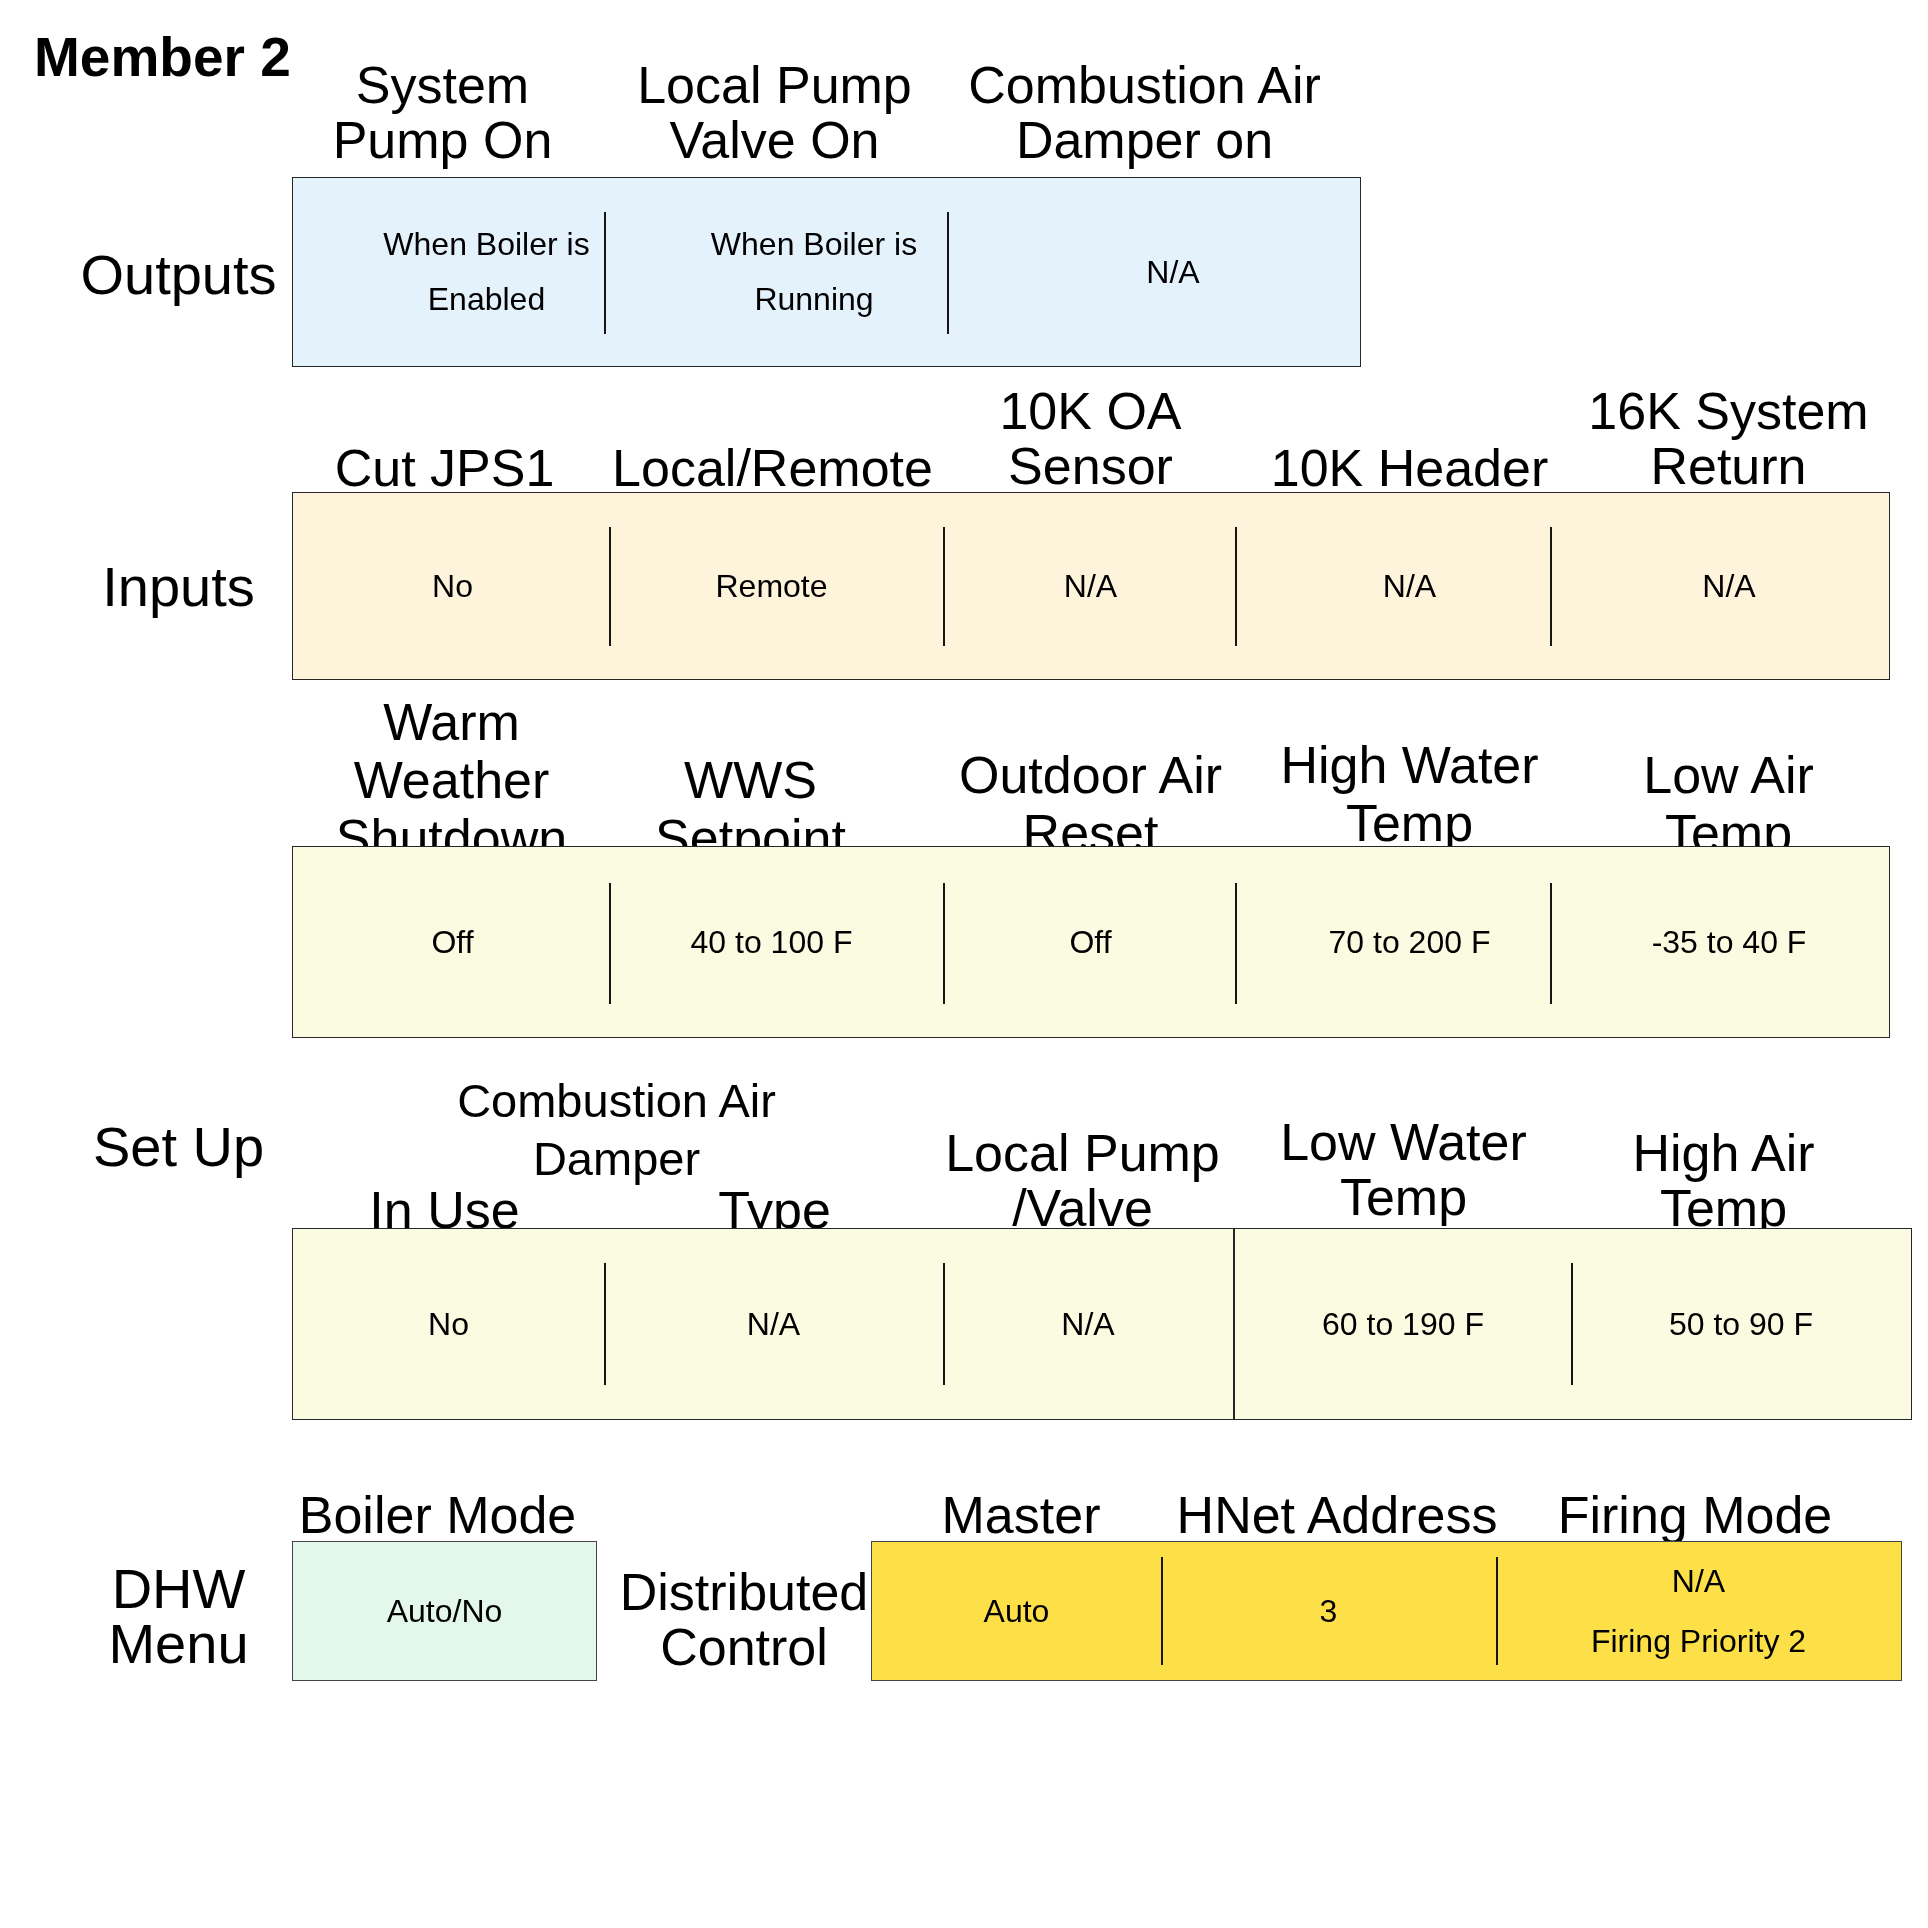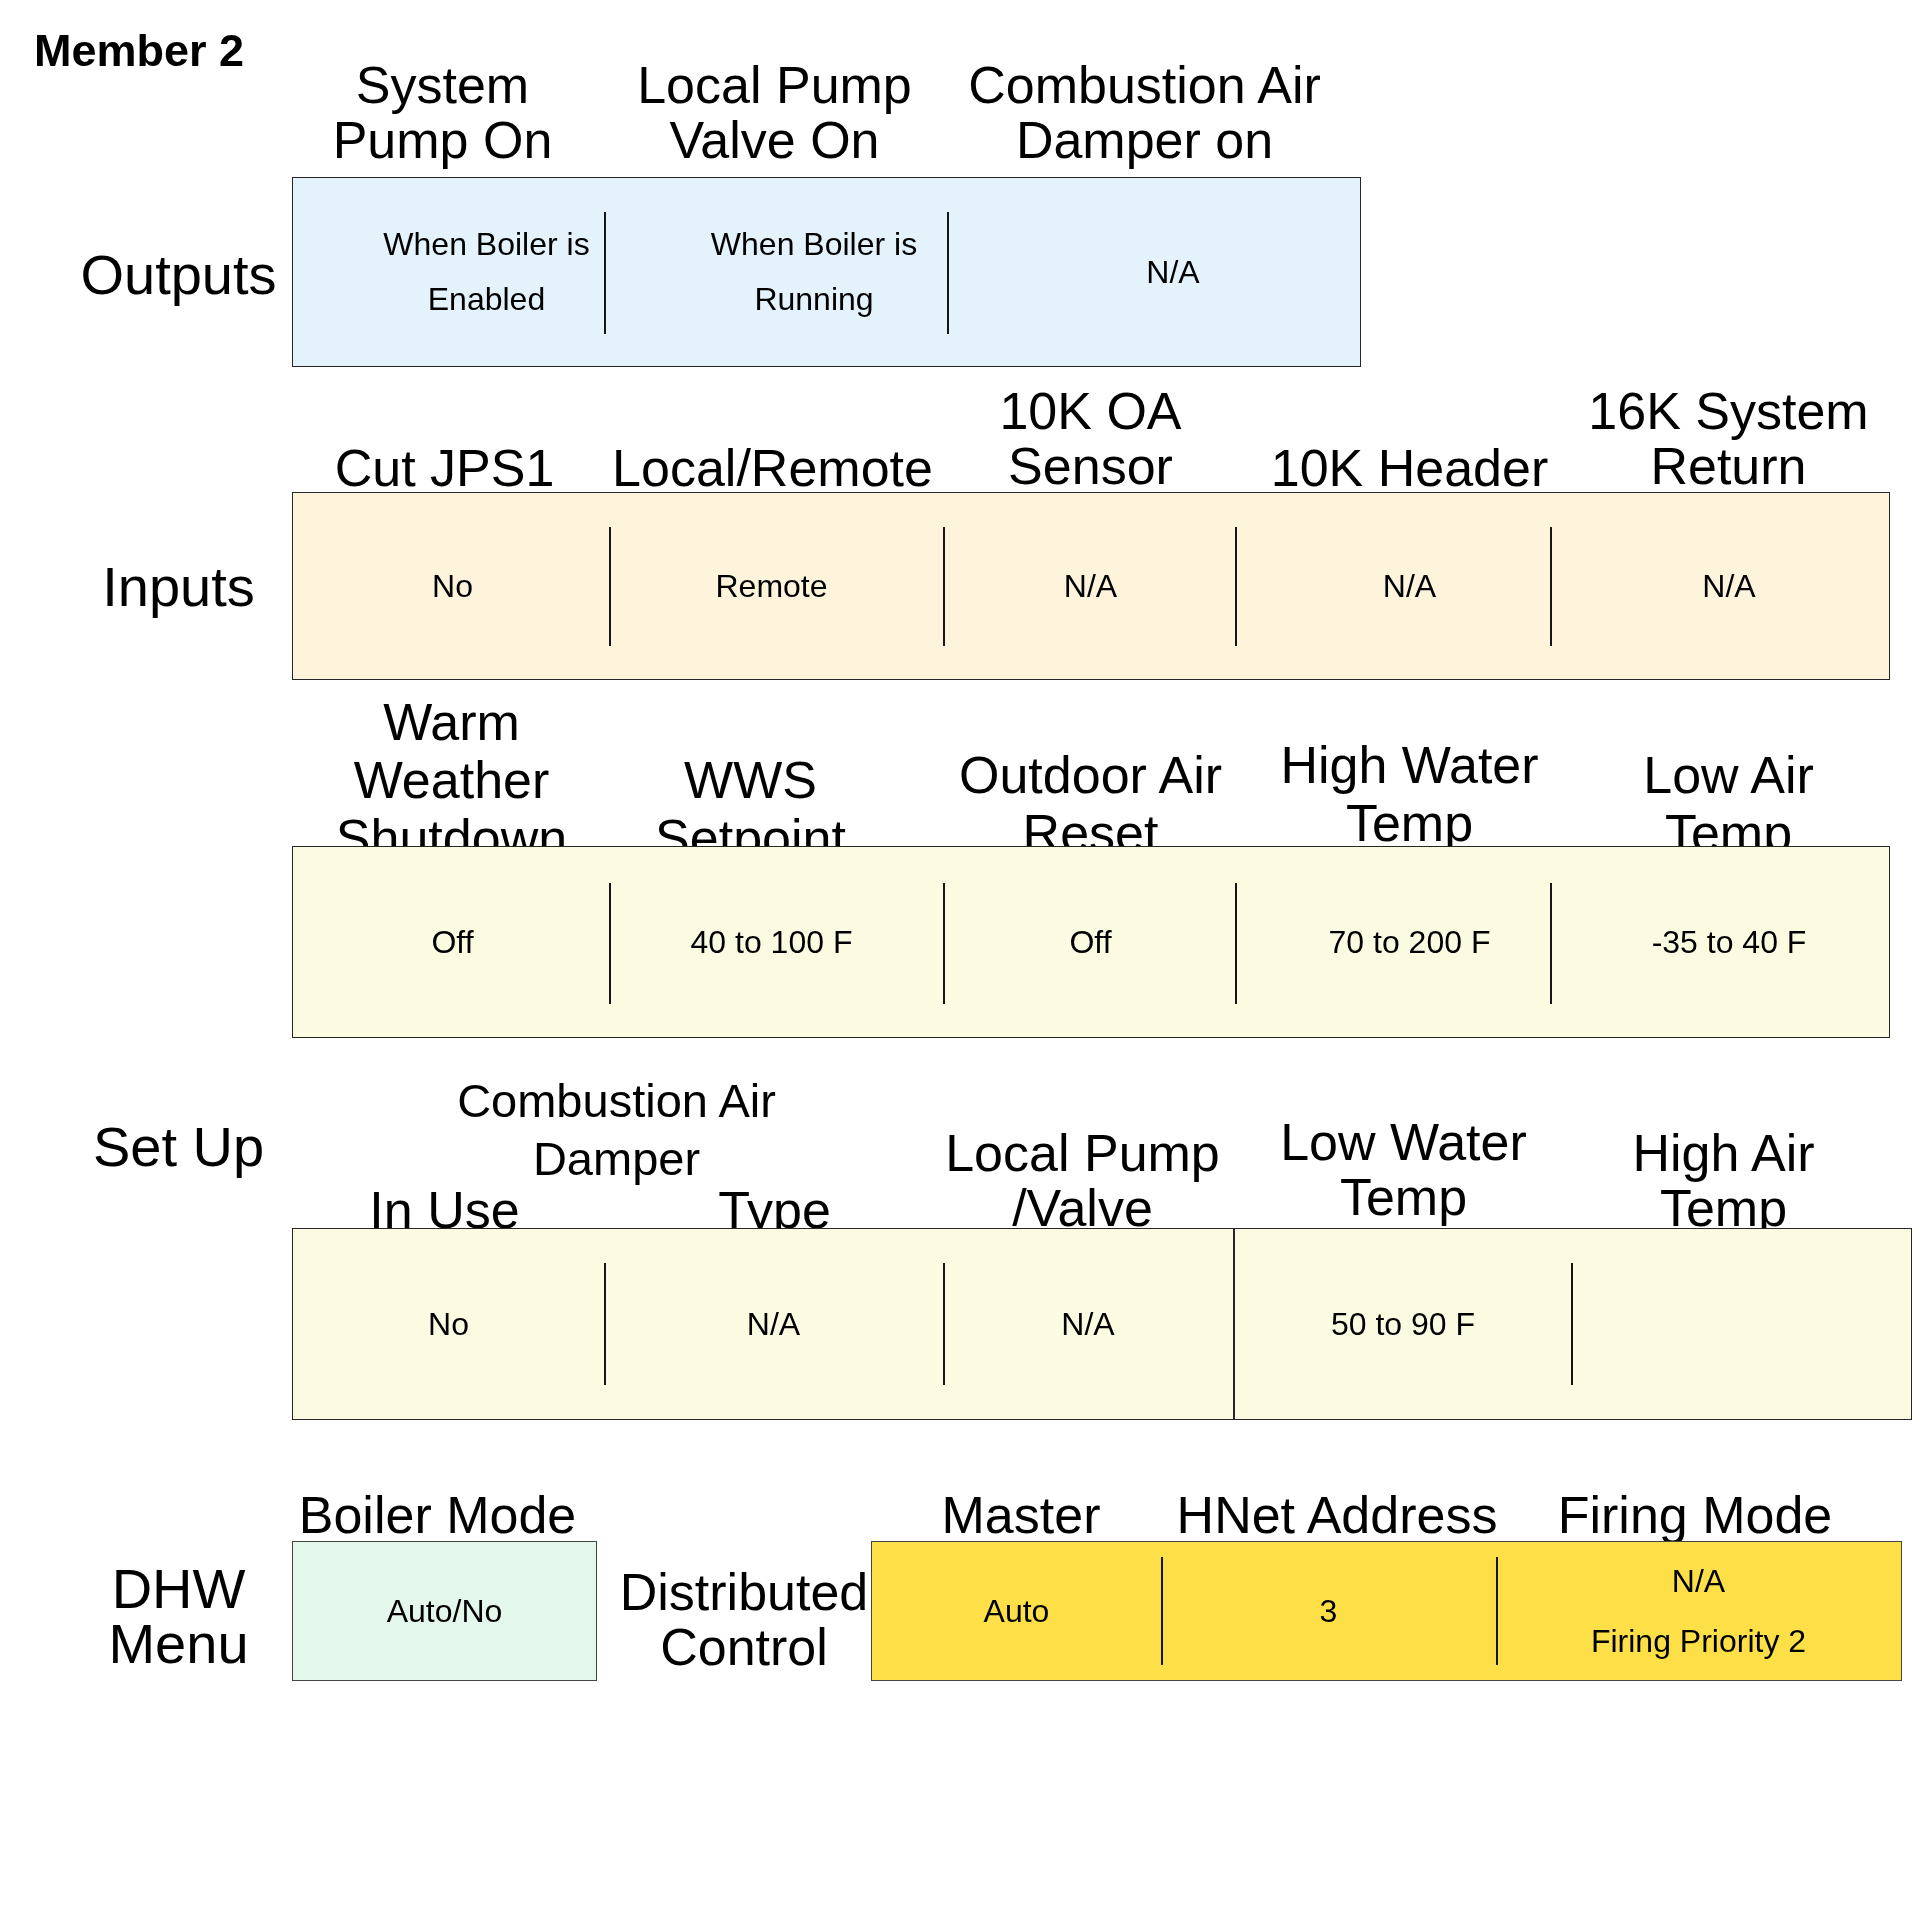--- a/index.html
+++ b/index.html
@@ -6,21 +6,21 @@
   #canvas{
     position:relative;
     width:1928px;height:1928px;
     background:#ffffff;
     font-family:"Liberation Sans","DejaVu Sans",sans-serif;
     color:#000;
     overflow:hidden;
   }
   .title{
     position:absolute;left:34px;top:24.5px;
-    font-size:45px;font-weight:bold;letter-spacing:0px;
+    font-size:55px;font-weight:bold;letter-spacing:0px;
   }
   .rowlabel{
     position:absolute;width:301px;left:28px;
     font-size:56px;text-align:center;line-height:55px;white-space:pre-line;
   }
   .hdr{
     position:absolute;
     font-size:52px;line-height:55px;text-align:center;white-space:pre-line;
   }
   .hdr.big{font-size:47px;line-height:58px;}
@@ -128,20 +128,21 @@
 Temp</div>
 
   <div class="box bg-yellow" style="left:292px;top:1228px;width:940px;height:190px;border-right-width:0.9px;grid-template-columns:311px 339px auto;">
     <div class="cell">No</div>
     <div class="cell">N/A</div>
     <div class="cell">N/A</div>
     <div class="vdiv" style="left:311px;top:34px;height:122px;"></div>
     <div class="vdiv" style="left:650px;top:34px;height:122px;"></div>
   </div>
   <div class="box bg-yellow" style="left:1234px;top:1228px;width:676px;height:190px;grid-template-columns:336px auto;">
+    <div class="cell">60 to 190 F</div>
     <div class="cell">50 to 90 F</div>
     <div class="vdiv" style="left:336px;top:34px;height:122px;"></div>
   </div>
 
   <div class="rowlabel" style="top:1561px;">DHW
 Menu</div>
 
   <div class="hdr" style="left:282px;top:1488px;width:311px;">Boiler Mode</div>
   <div class="box bg-green" style="left:292px;top:1541px;width:303px;height:138px;grid-template-columns:auto;">
     <div class="cell">Auto/No</div>

